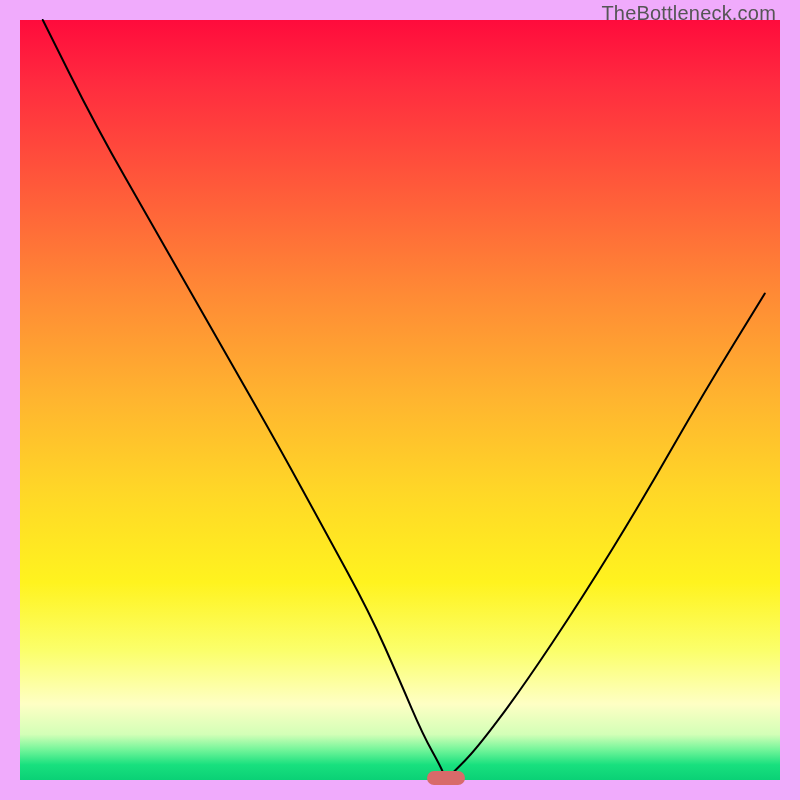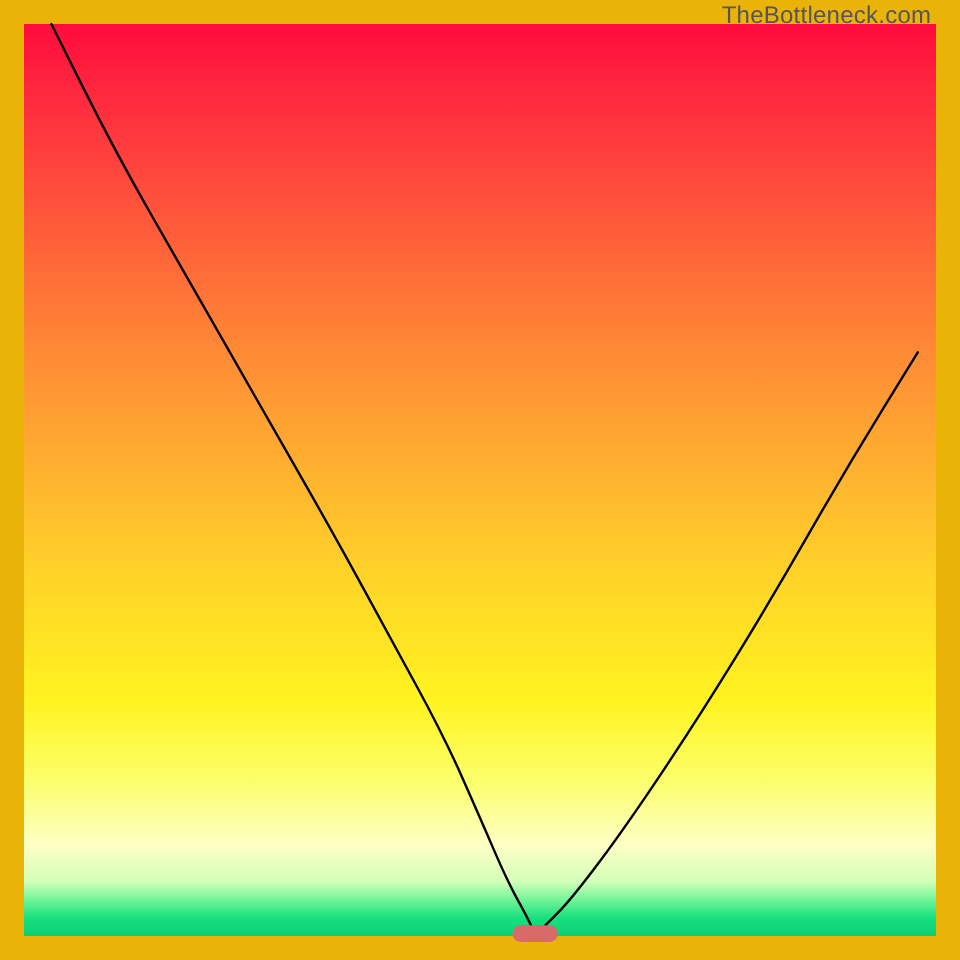--- a/index.html
+++ b/index.html
@@ -8,21 +8,21 @@
     width: 800px;
     height: 800px;
     background: #000;
     overflow: hidden;
     font-family: Arial, Helvetica, sans-serif;
   }
   .frame {
     position: relative;
     width: 800px;
     height: 800px;
-    background: #eab308;
+    background: #f0abfc;
   }
   .plot-area {
     position: absolute;
     left: 20px;
     top: 20px;
     width: 760px;
     height: 760px;
     
     background: linear-gradient(
       to bottom,

